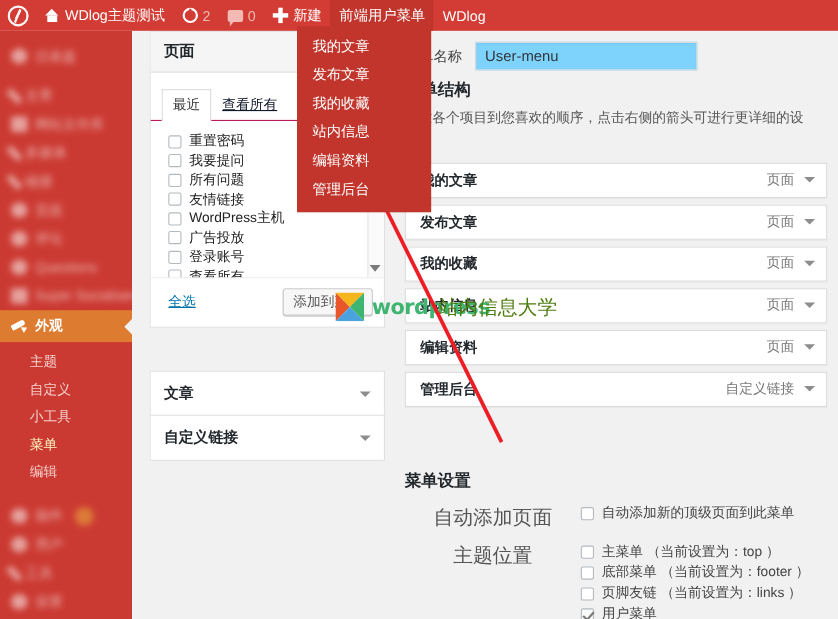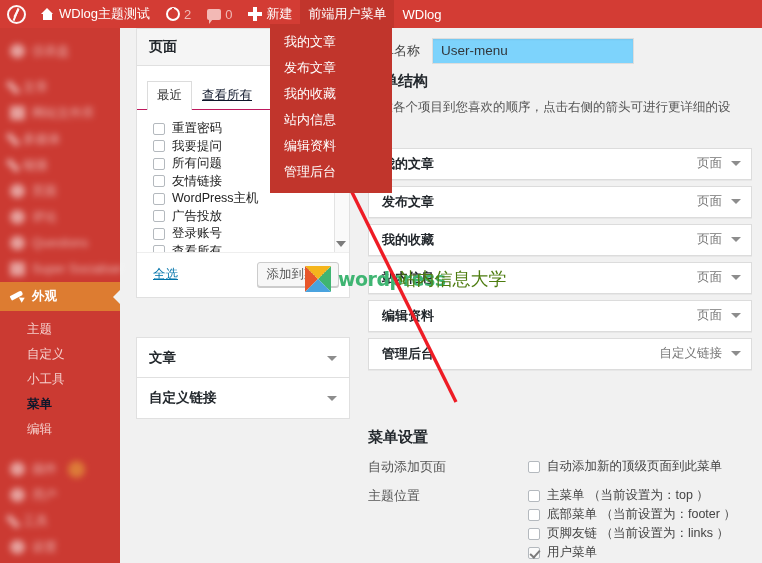--- a/index.html
+++ b/index.html
@@ -115,21 +115,21 @@
     content: ""; position: absolute; right: 0; top: 50%; margin-top: -7px;
     border-top: 7px solid transparent; border-bottom: 7px solid transparent;
     border-right: 7px solid #f1f1f1;
   }
   .sb-sub {
     background: #cb3a32; padding: 6px 0 8px 0;
   }
   .sb-sub-item {
     padding: 4px 0 4px 27px; color: #f5cfcc; font-size: 12.5px;
   }
-  .sb-sub-item.cur { color: #0f172a; font-weight: bold; }
+  .sb-sub-item.cur { color: #fef9c3; font-weight: normal; }
   .sb-lower { padding-top: 6px; }
   .sb-badge {
     display: inline-block; width: 17px; height: 17px; border-radius: 50%;
     background: #e8a33d; margin-left: 4px;
   }
 
   
   .content { position: absolute; left: 120px; top: 28px; width: 714px; height: 535px; background: #f1f1f1; }
 
   .panel {
@@ -206,21 +206,21 @@
     border: 1px solid #dcdcdc; background: #fff; height: 32px; margin-bottom: 6px;
     display: flex; align-items: center; justify-content: space-between;
     padding: 0 10px 0 13px;
     box-shadow: 0 1px 0 rgba(0,0,0,.04);
   }
   .mitem .mtitle { font-weight: bold; font-size: 13px; color: #23282d; }
   .mitem .mright { display: flex; align-items: center; gap: 9px; color: #777; font-size: 12.5px; }
 
   #settings { position: absolute; left: 248px; top: 400px; width: 384px; }
   .set-row { display: flex; margin-top: 10px; }
-  .set-label { width: 160px; font-size: 13px; color: #555; padding-top: 1px; }
+  .set-label { width: 160px; font-size: 18px; color: #555; padding-top: 1px; text-align: center; }
   .set-opt { display: flex; align-items: center; gap: 7px; font-size: 12.5px; color: #444; height: 19px; }
   .set-opt .chk { width: 12px; height: 12px; }
   .chk.checked { position: relative; background: #fafafa; }
   .chk.checked::after {
     content: ""; position: absolute; left: 3px; top: 0px;
     width: 4px; height: 8px; border: solid #7b7b7b; border-width: 0 2px 2px 0;
     transform: rotate(42deg);
   }
   .highlight-box {
     position: absolute; left: 179px; top: 143px; width: 102px; height: 24px;

